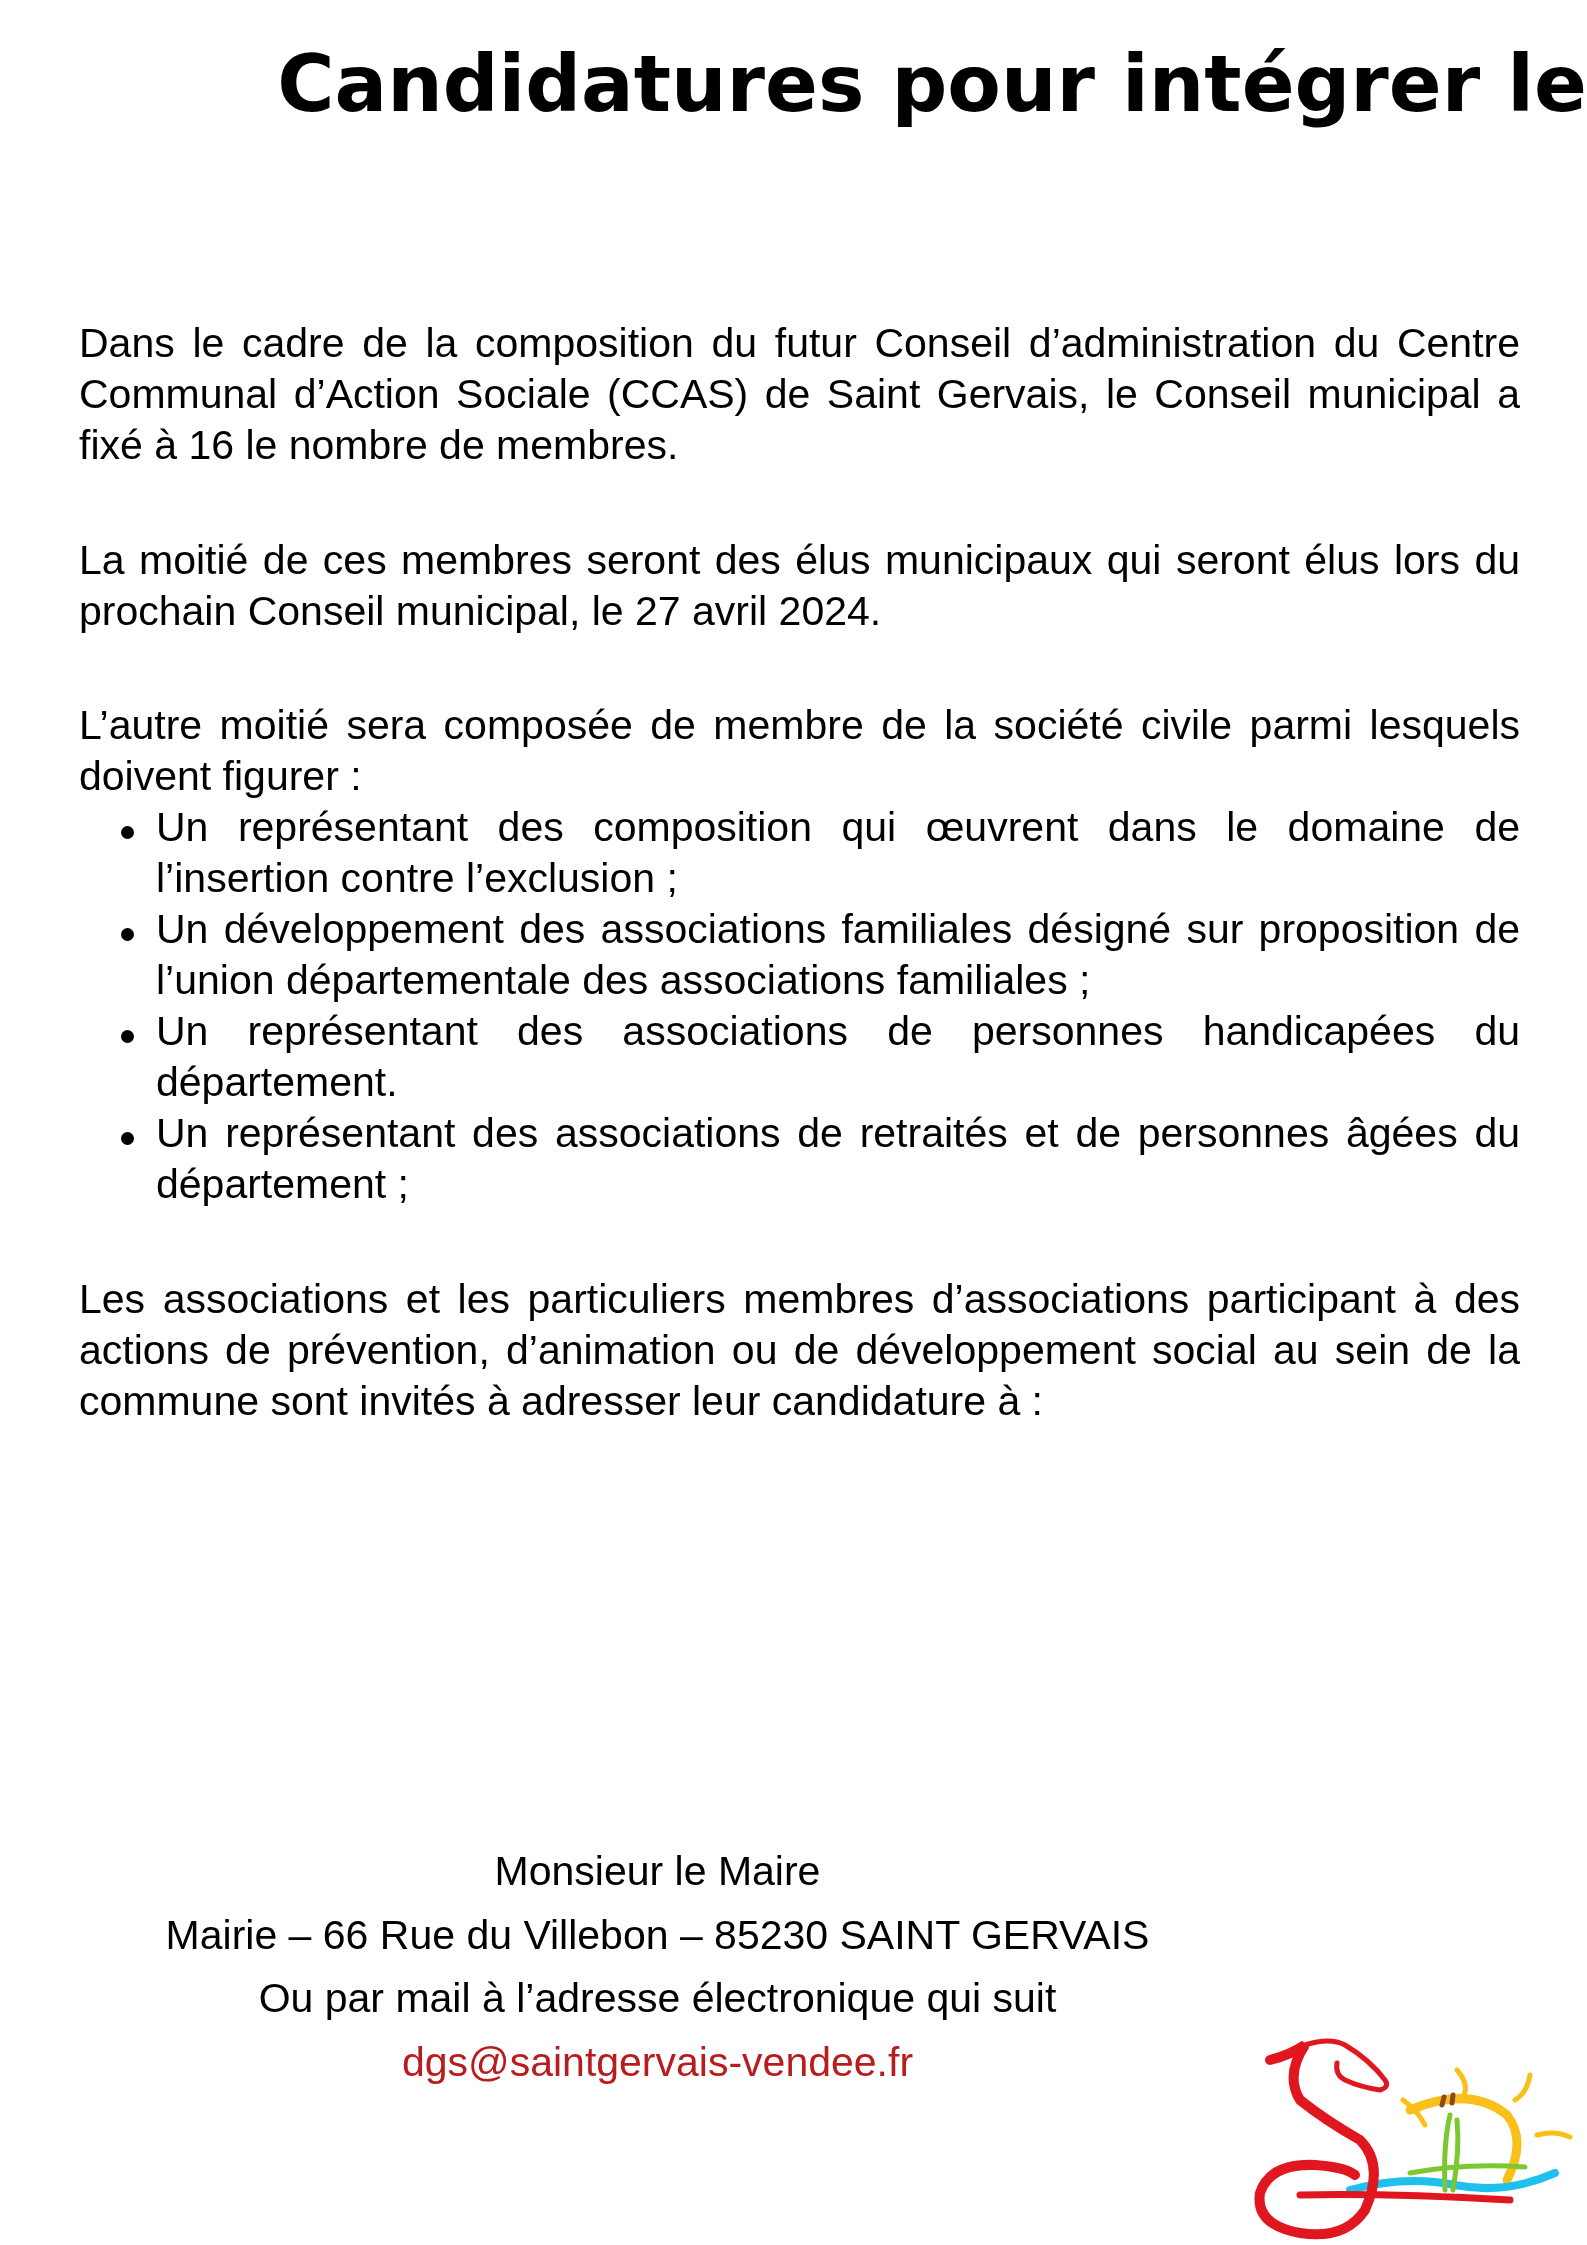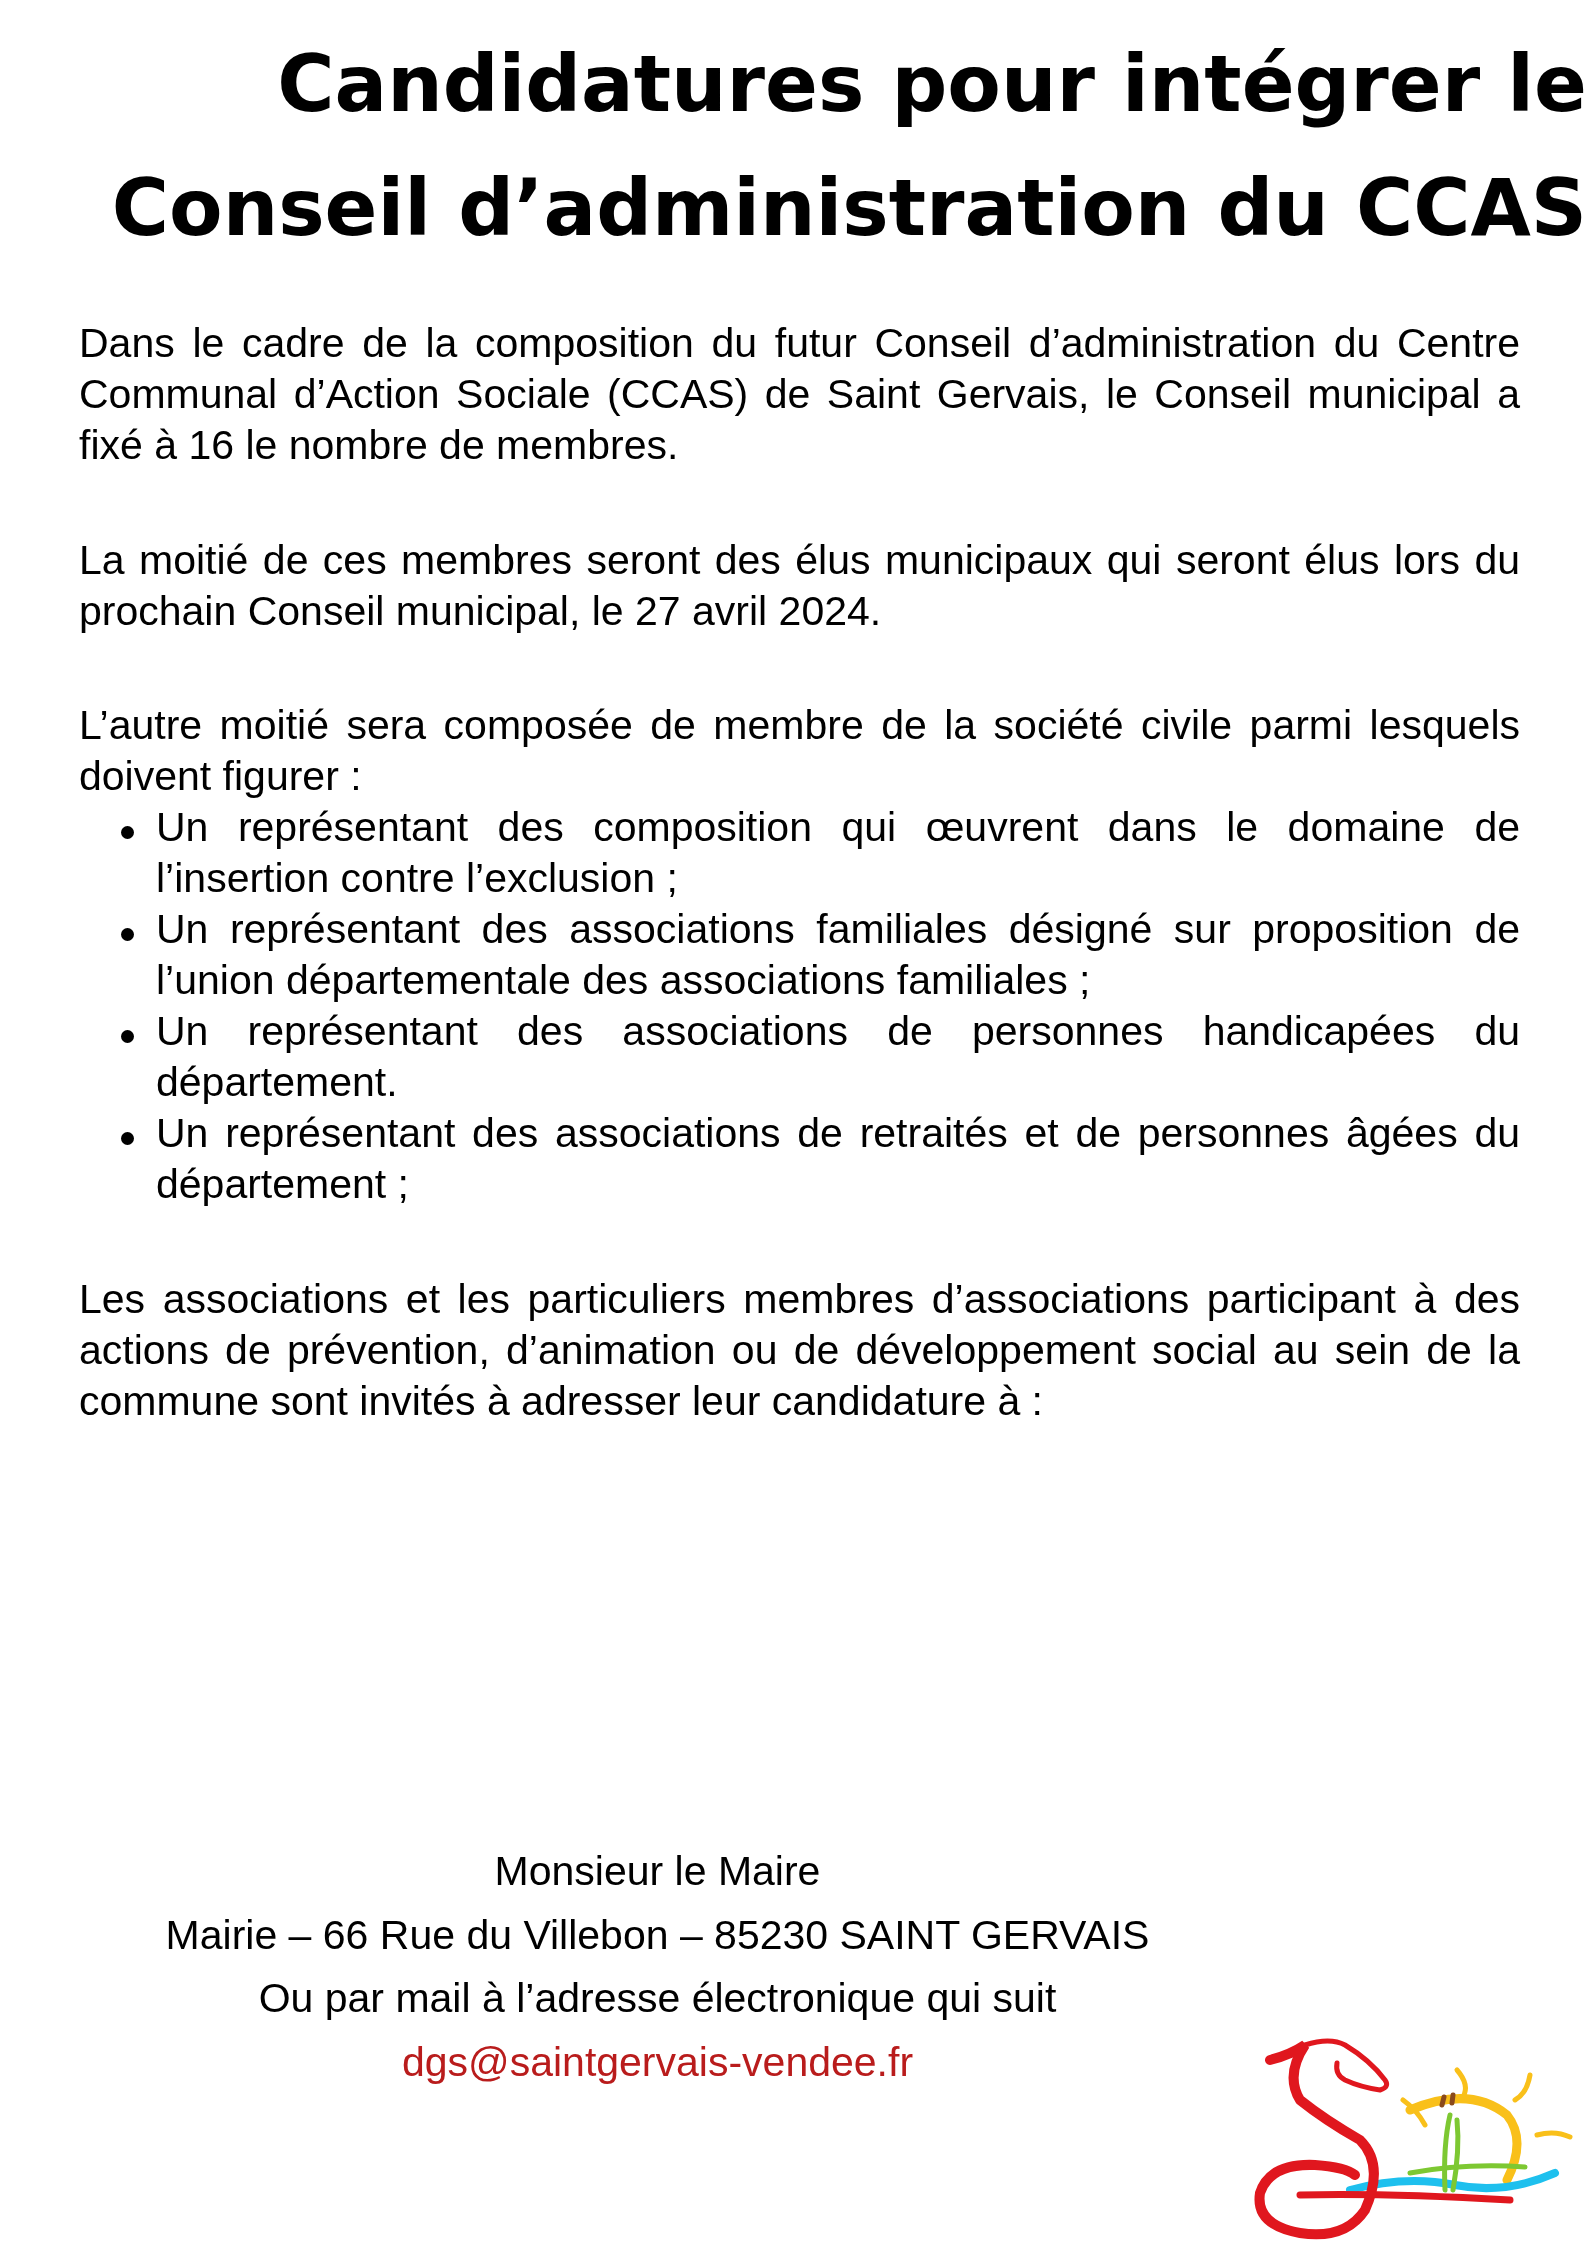--- a/index.html
+++ b/index.html
@@ -15,32 +15,31 @@
   .addr { position: absolute; left: 0; top: 1840px; width: 1315px; text-align: center; font-family: "Liberation Sans", sans-serif; font-size: 41px; line-height: 63.5px; }
   .addr div { white-space: nowrap; }
   .email { color: #b91c1c; }
   .logo { position: absolute; left: 1245px; top: 2015px; width: 340px; height: 230px; }
 </style>
 </head>
 <body>
 
 <h1 class="title">
   <span>Candidatures pour intégrer le</span>
-  <span>Conseil d’administration du CCAS</span>
 </h1>
 
 <div class="body">
   <p class="para">Dans le cadre de la composition du futur Conseil d’administration du Centre Communal d’Action Sociale (CCAS) de Saint Gervais, le Conseil municipal a fixé à 16 le nombre de membres.</p>
   <div class="gap"></div>
   <p class="para">La moitié de ces membres seront des élus municipaux qui seront élus lors du prochain Conseil municipal, le 27 avril 2024.</p>
   <div class="gap"></div>
   <p class="para">L’autre moitié sera composée de membre de la société civile parmi lesquels doivent figurer :</p>
   <ul class="bullets">
     <li><span class="dot"></span><span>Un représentant des composition qui œuvrent dans le domaine de l’insertion contre l’exclusion ;</span></li>
-    <li><span class="dot"></span><span>Un représentant des associations familiales désigné sur proposition de l’union départementale des associations familiales ;</span></li>
+    <li><span class="dot"></span><span>Un développement des associations familiales désigné sur proposition de l’union départementale des associations familiales ;</span></li>
     <li><span class="dot"></span><span>Un représentant des associations de personnes handicapées du département.</span></li>
     <li><span class="dot"></span><span>Un représentant des associations de retraités et de personnes âgées du département ;</span></li>
   </ul>
   <div class="gap"></div>
   <p class="para">Les associations et les particuliers membres d’associations participant à des actions de prévention, d’animation ou de développement social au sein de la commune sont invités à adresser leur candidature à :</p>
 </div>
 
 <div class="addr">
   <div>Monsieur le Maire</div>
   <div>Mairie – 66 Rue du Villebon – 85230 SAINT GERVAIS</div>

